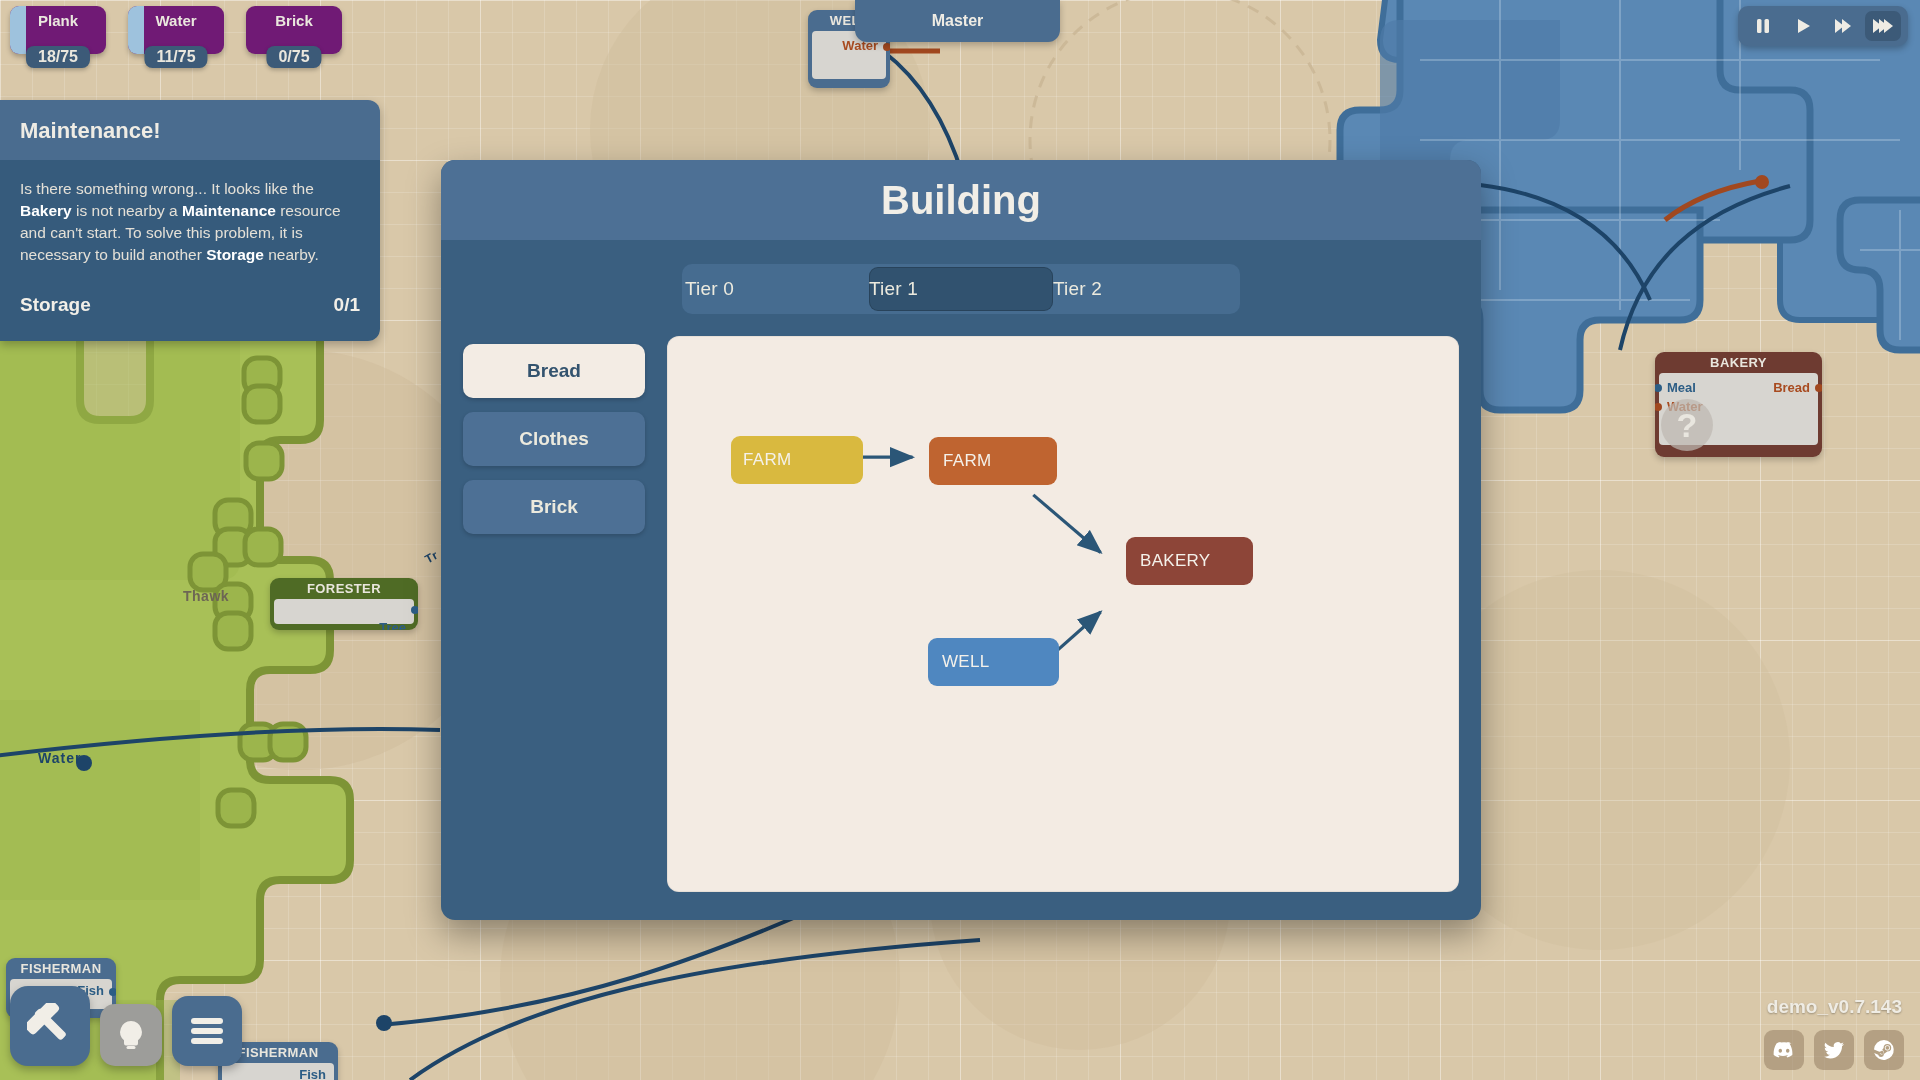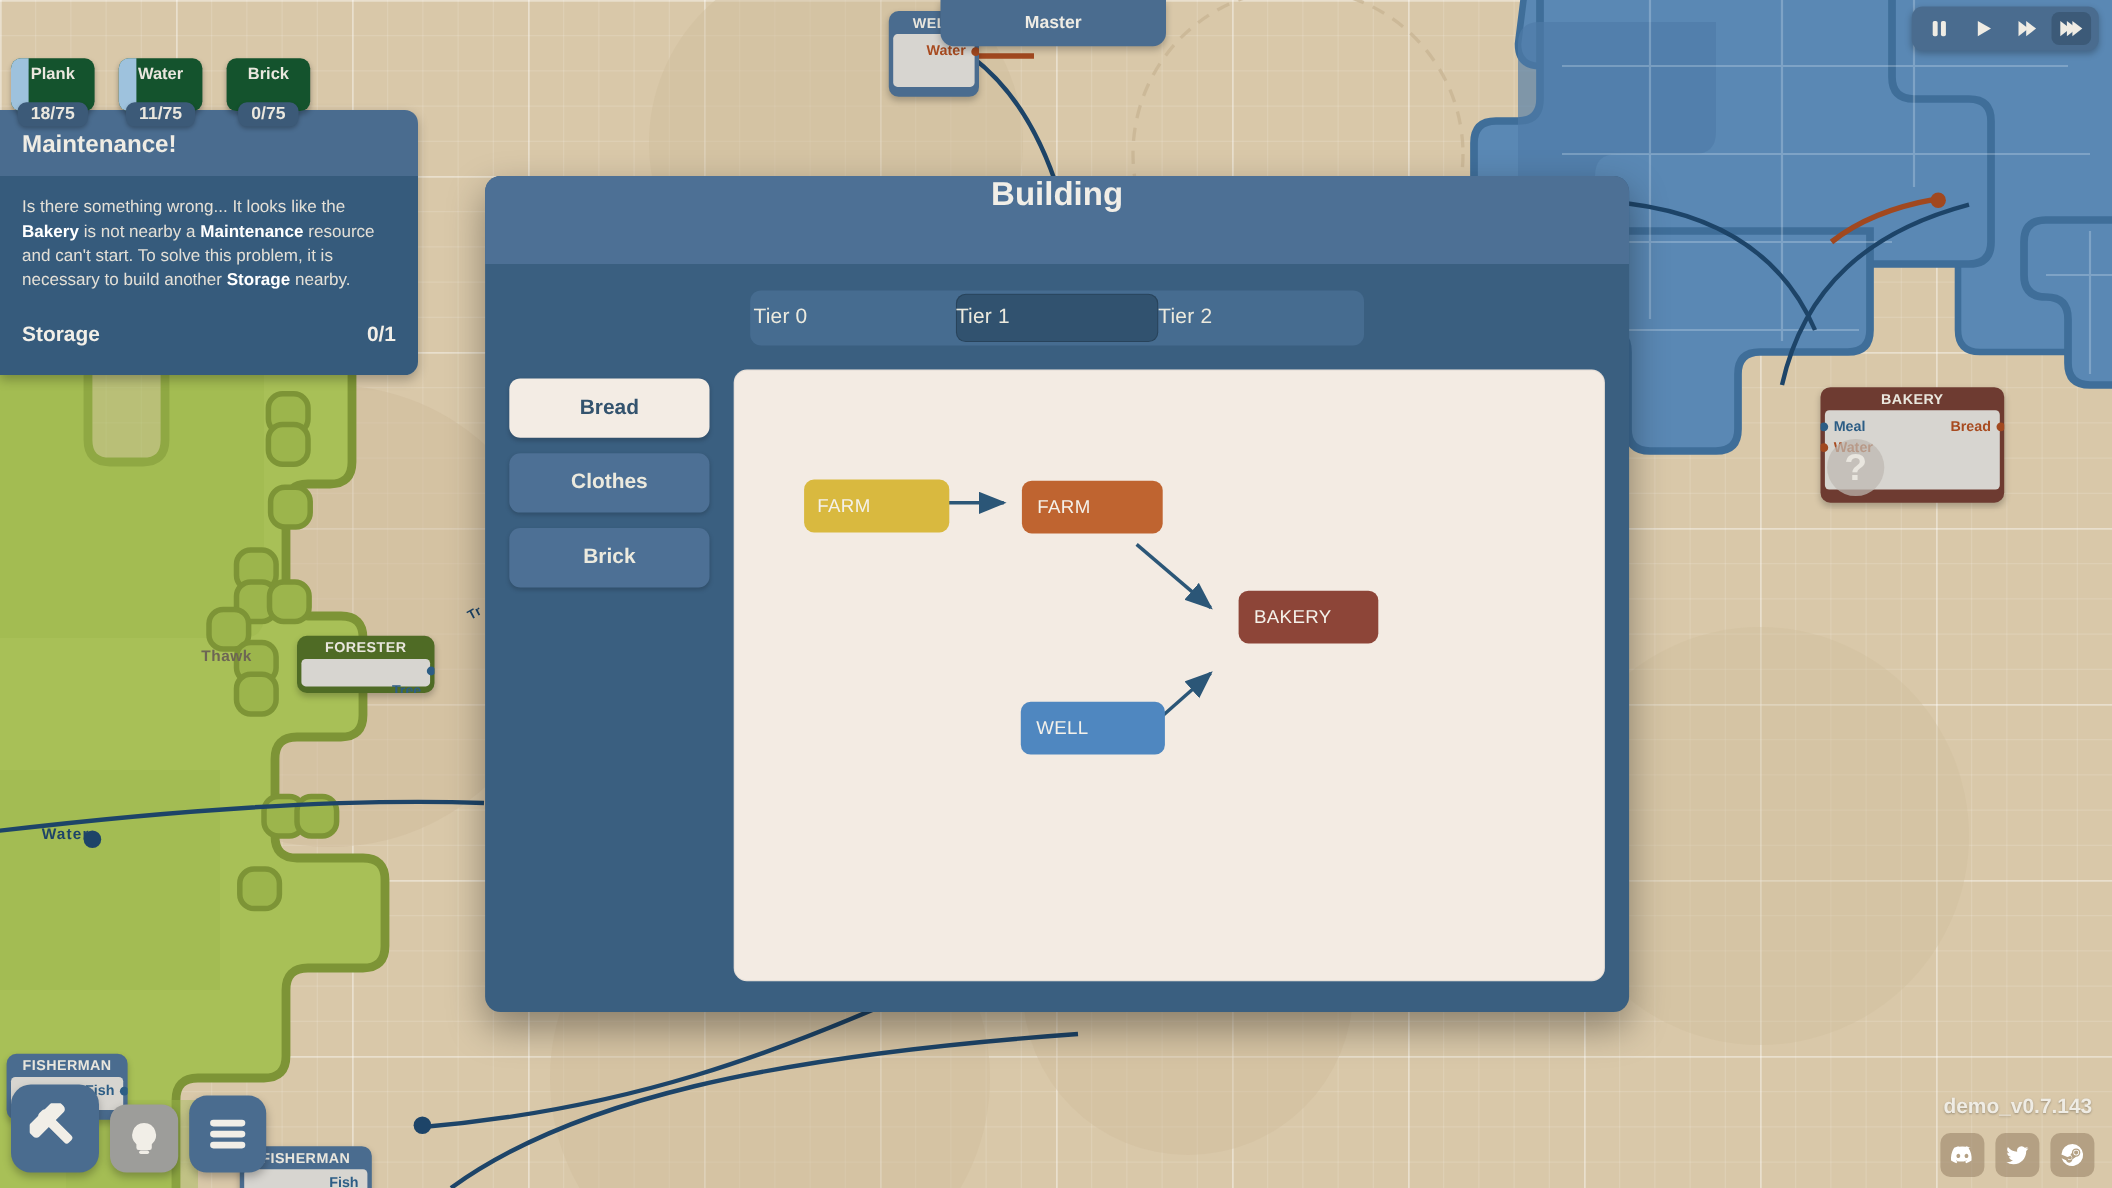--- a/index.html
+++ b/index.html
@@ -53,24 +53,24 @@
   .dotR { position:absolute; right:-5px; width:8px;height:8px;border-radius:50%;}
 
   .bakery-card { background: #6e3b31; }
   .well-card   { background: #4a6c8f; }
   .forester-card { background: #4f6b25; }
   .fisher-card { background: #4a6c8f; }
 
   
   .res-bar { position: absolute; left: 10px; top: 6px; display: flex; gap: 22px; z-index: 6;}
   .res {
-    position: relative; width: 76px; height: 48px;
-    background: #14532d; border-radius: 9px;
+    position: relative; width: 96px; height: 48px;
+    background: #701a75; border-radius: 9px;
     box-shadow: 0 3px 5px rgba(0,0,0,0.25);
-    color: #eae7de; font-weight: bold; font-size: 15px; margin-top: 47px;
+    color: #eae7de; font-weight: bold; font-size: 15px;
   }
   .res .nm { text-align:center; padding-top:6px; }
   .res .bar {
     position:absolute; left:0; top:0; bottom:0; width:16px;
     background:#9ec2dd; border-radius:9px 0 0 9px;
   }
   .res .amt {
     position:absolute; left:50%; transform:translateX(-50%);
     bottom:-14px; background:#3c5a78; color:#eae7de;
     border-radius:8px; padding:2px 12px; font-size:16px; white-space:nowrap;
@@ -115,22 +115,22 @@
 
   
   .dialog {
     position:absolute; left:441px; top:160px; width:1040px; height:760px;
     background:#3a5f80; border-radius:14px; z-index:20;
     box-shadow:0 14px 34px rgba(0,0,0,0.36);
     display:flex; flex-direction:column;
   }
   .dlg-title {
     height:80px; background:#4d7095; border-radius:14px 14px 0 0;
-    display:flex; align-items:flex-start; justify-content:center;
-    color:#f1eee7; font-size:30px; font-weight:bold;
+    display:flex; align-items:center; justify-content:center;
+    color:#f1eee7; font-size:40px; font-weight:bold;
   }
   .tier-wrap { display:flex; justify-content:center; padding:24px 0 8px; }
   .tiers {
     display:flex; background:#466c90; border-radius:10px; padding:3px;
   }
   .tier {
     width:184px; height:44px; border-radius:9px;
     display:flex; align-items:center; justify-content:flex-start;
     color:#eceade; font-size:19px; font-weight:normal; letter-spacing:.2px;
   }
@@ -307,21 +307,21 @@
         <span class="inw">Water</span>
         <span></span>
       </div>
       <span class="dotL" style="top:11px; background:#2c5d85;"></span>
       <span class="dotL" style="top:30px; background:#a1481f;"></span>
       <span class="dotR" style="top:11px; background:#a1481f;"></span>
       <span class="qmark">?</span>
     </div>
   </div>
 
-  <div class="bcard forester-card" style="left:270px; top:578px; width:125px; height:52px;">
+  <div class="bcard forester-card" style="left:270px; top:578px; width:148px; height:52px;">
     <div class="bhead">FORESTER</div>
     <div class="bbody" style="height:24px; padding-top:20px;">
       <div class="row" style="line-height:18px;">
           <span></span>
           <span class="in">Tree</span>
         </div>
       <span class="dotR" style="top:7px; background:#2c5d85;"></span>
     </div>
   </div>
 

